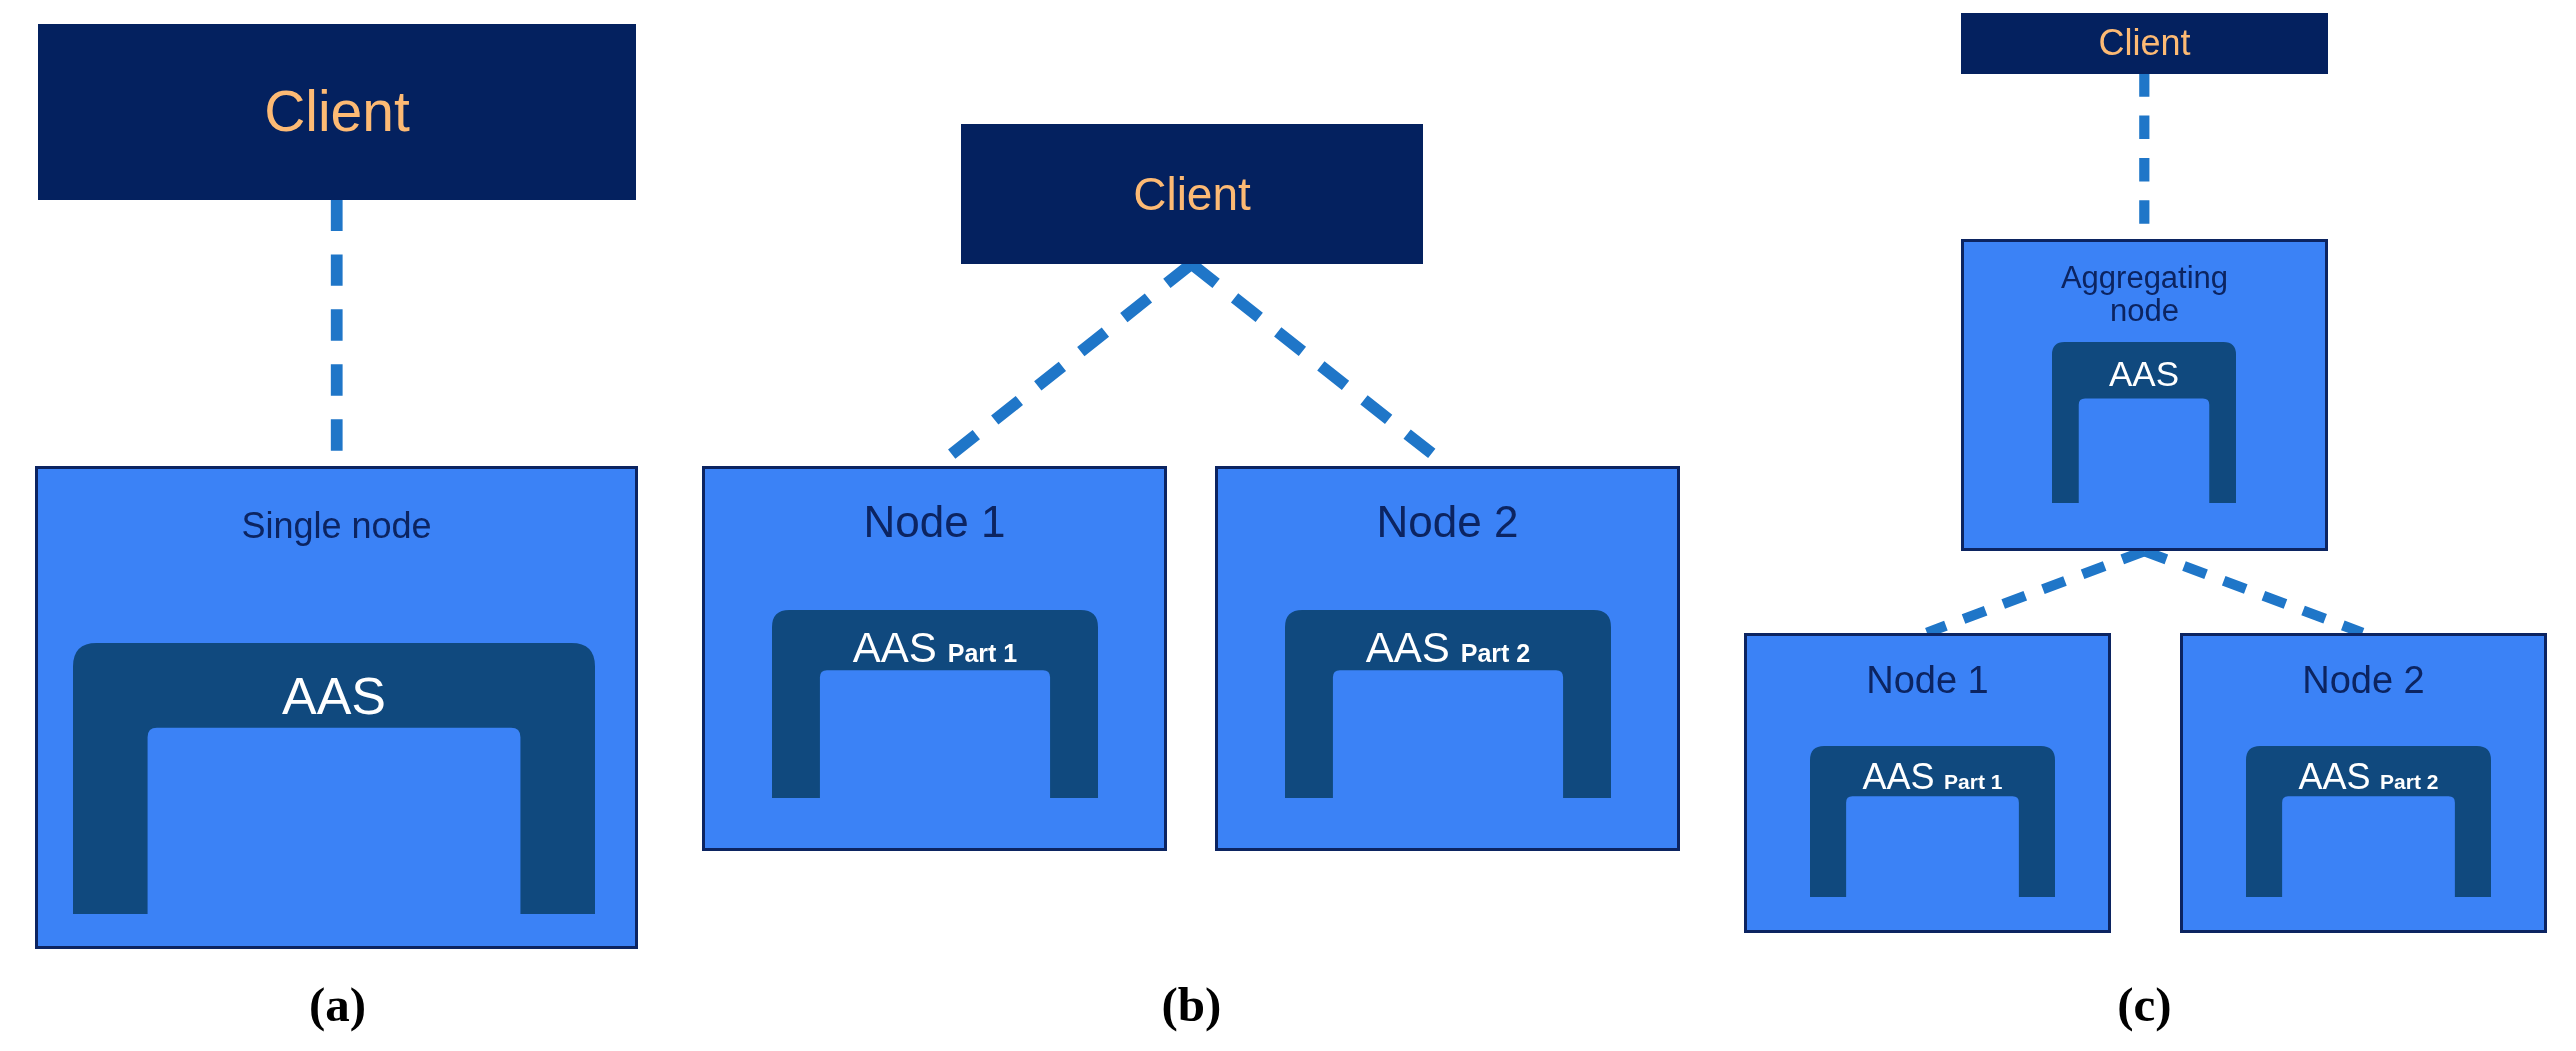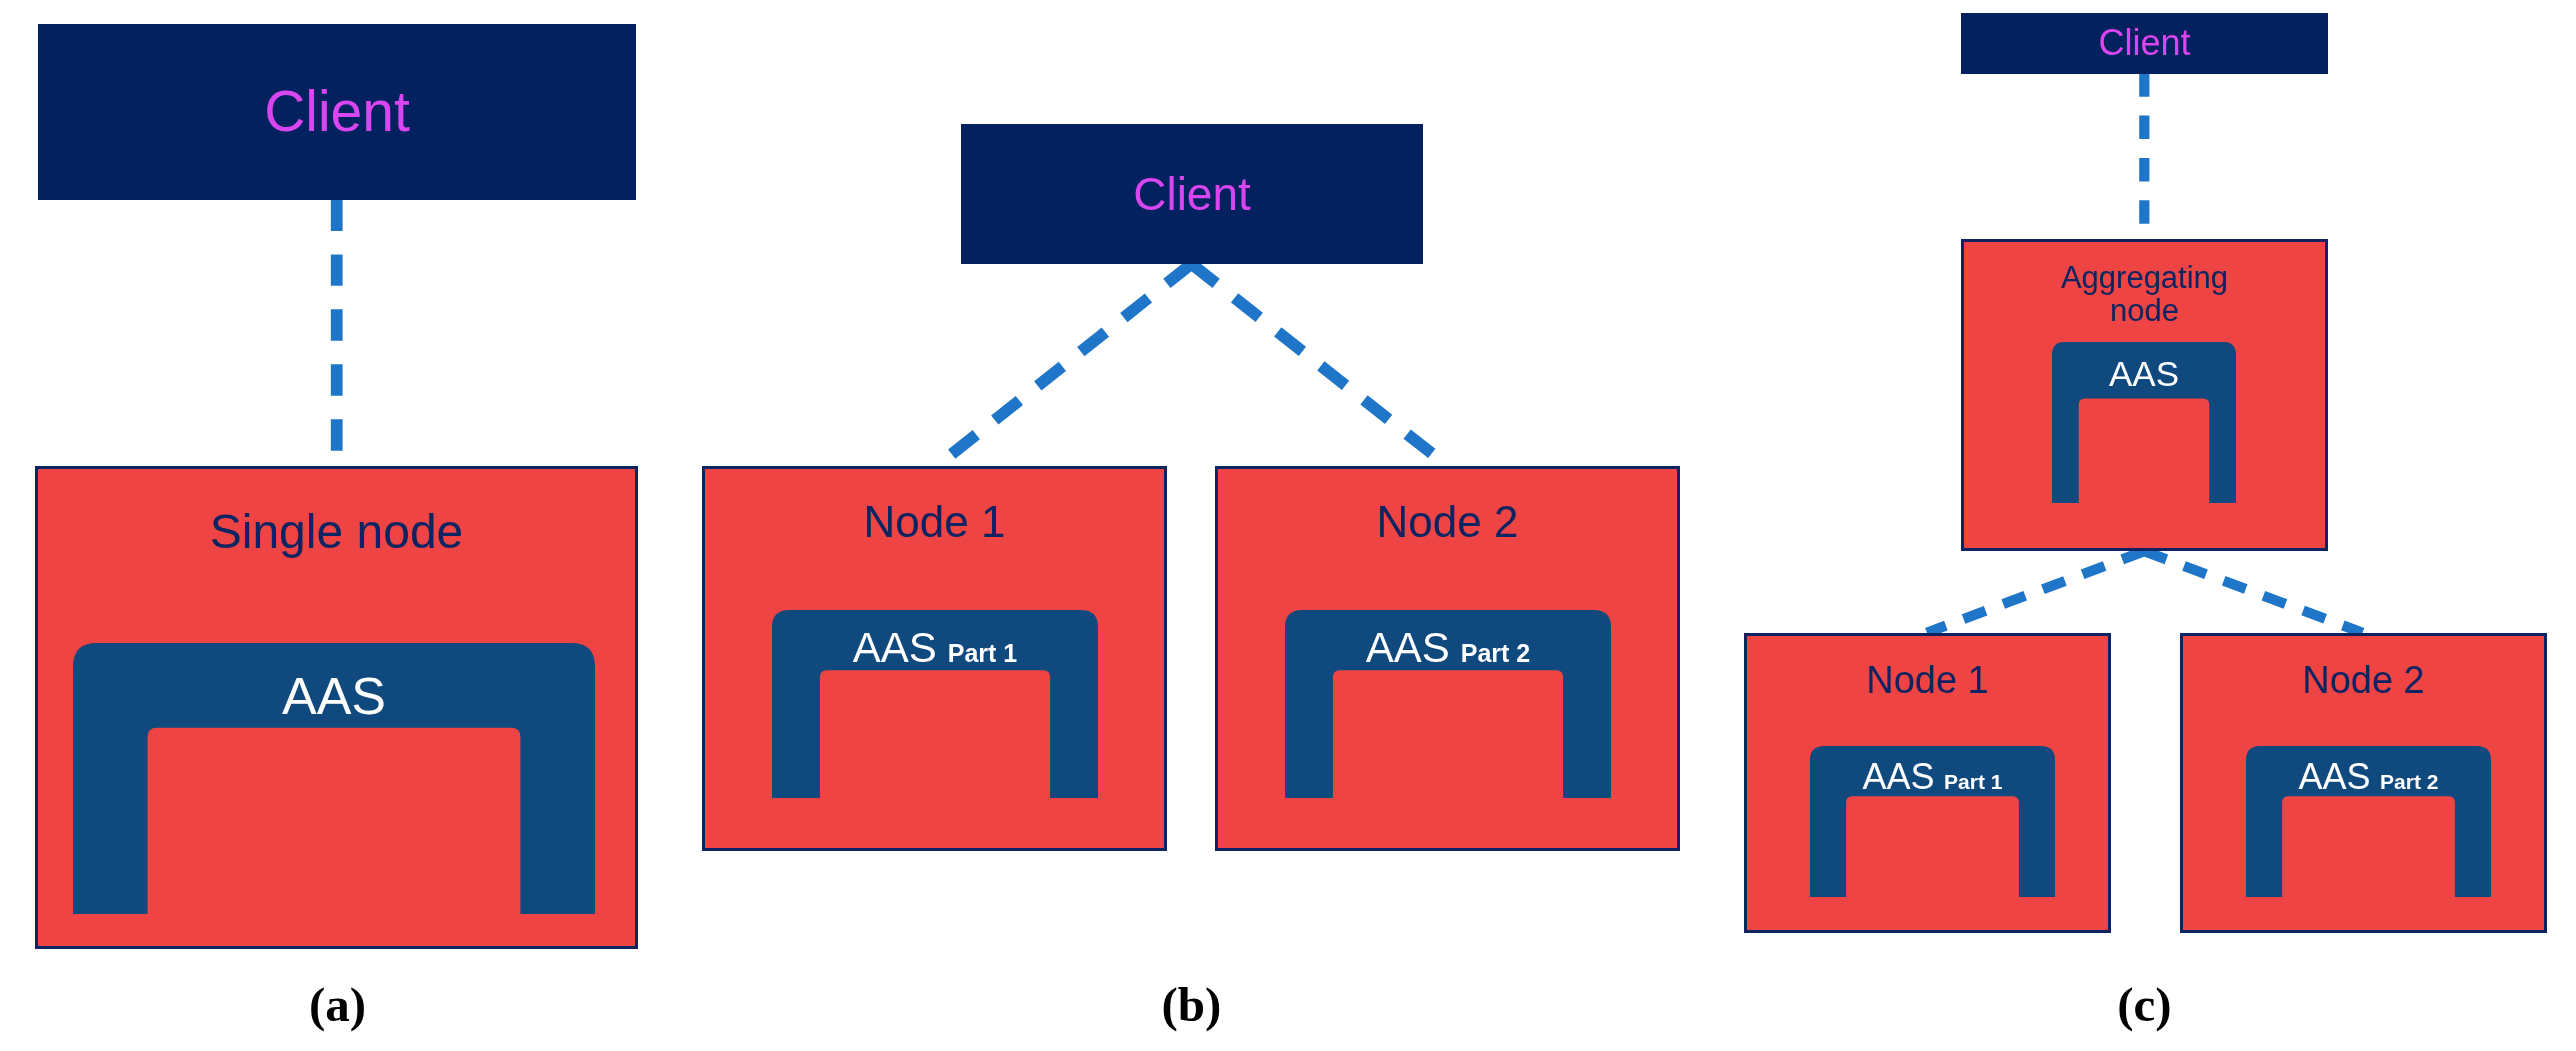--- a/index.html
+++ b/index.html
@@ -27,29 +27,29 @@
   
   .client-box {
     position: absolute;
     background: #04215f;
     box-sizing: border-box;
     display: flex;
     align-items: center;
     justify-content: center;
   }
   .client-label {
-    color: #d946ef;
+    color: #fdba74;
     font-family: "Liberation Sans", sans-serif;
     font-weight: 400;
     line-height: 1;
     white-space: nowrap;
   }
   .node-box {
     position: absolute;
-    background: #ef4444;
+    background: #3b82f6;
     border: 3.9px solid #0c2461;
     box-sizing: border-box;
   }
   .node-title {
     position: absolute;
     left: 0;
     right: 0;
     text-align: center;
     color: #0c2461;
     font-family: "Liberation Sans", sans-serif;
@@ -109,21 +109,21 @@
 
     <line x1="2732" y1="702" x2="2455" y2="806" stroke="#1f76c8" stroke-width="13" stroke-dasharray="30 24"></line>
     <line x1="2732" y1="702" x2="3010" y2="806" stroke="#1f76c8" stroke-width="13" stroke-dasharray="30 24"></line>
   </svg>
 
   <div class="client-box" style="left:38px; top:23.5px; width:598px; height:176px;">
     <span class="client-label" style="font-size:57px;">Client</span>
   </div>
 
   <div class="node-box" style="left:35px; top:466px; width:603px; height:483px;">
-    <div class="node-title" style="top:38px; font-size:48px;">Single node</div>
+    <div class="node-title" style="top:38px; font-size:36px;">Single node</div>
 
     <div class="aas" style="left:35px; top:174px; width:522px; height:271px;">
       <svg viewBox="0 0 665 345" preserveAspectRatio="none">
         <path d="M 30 0 L 635 0 Q 665 0 665 30 L 665 345 L 570 345 L 570 120 Q 570 108 558 108
                  L 107 108 Q 95 108 95 120 L 95 345 L 0 345 L 0 30 Q 0 0 30 0 Z" fill="#10497e"></path>
       </svg>
       <div class="aas-label" style="top:27px;">
         <span class="aas-main" style="font-size:52px;">AAS</span>
       </div>
     </div>

